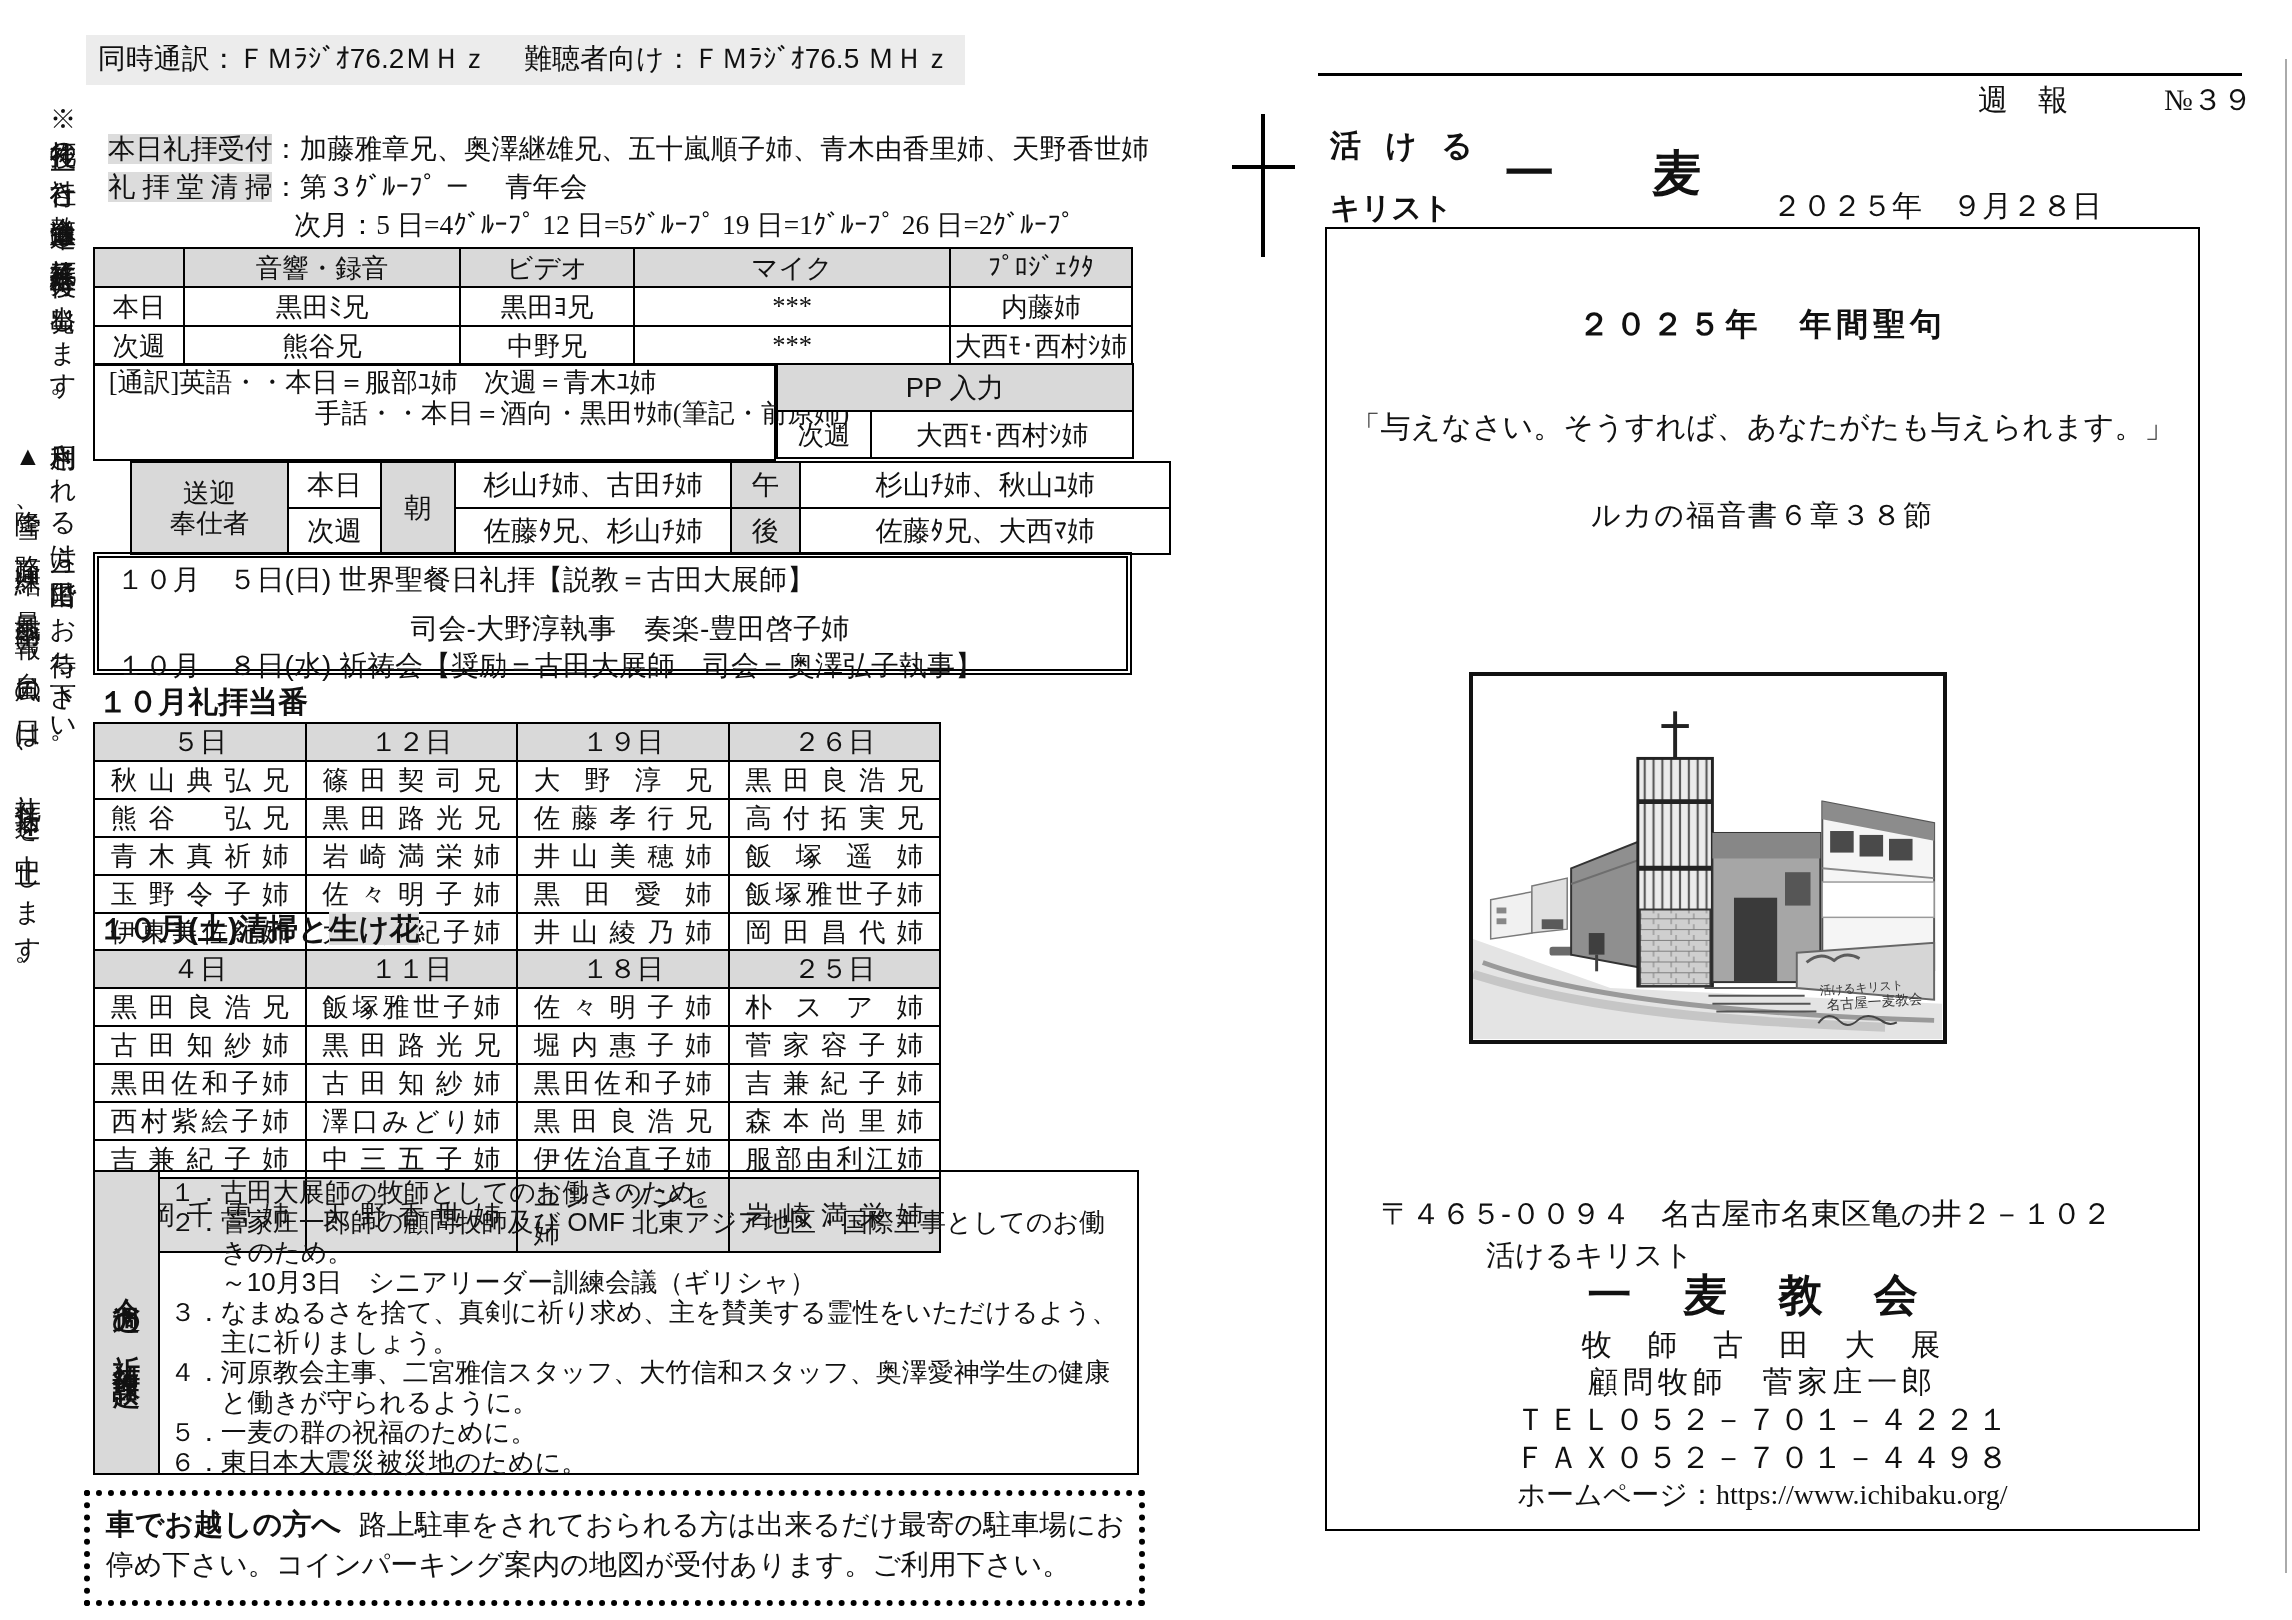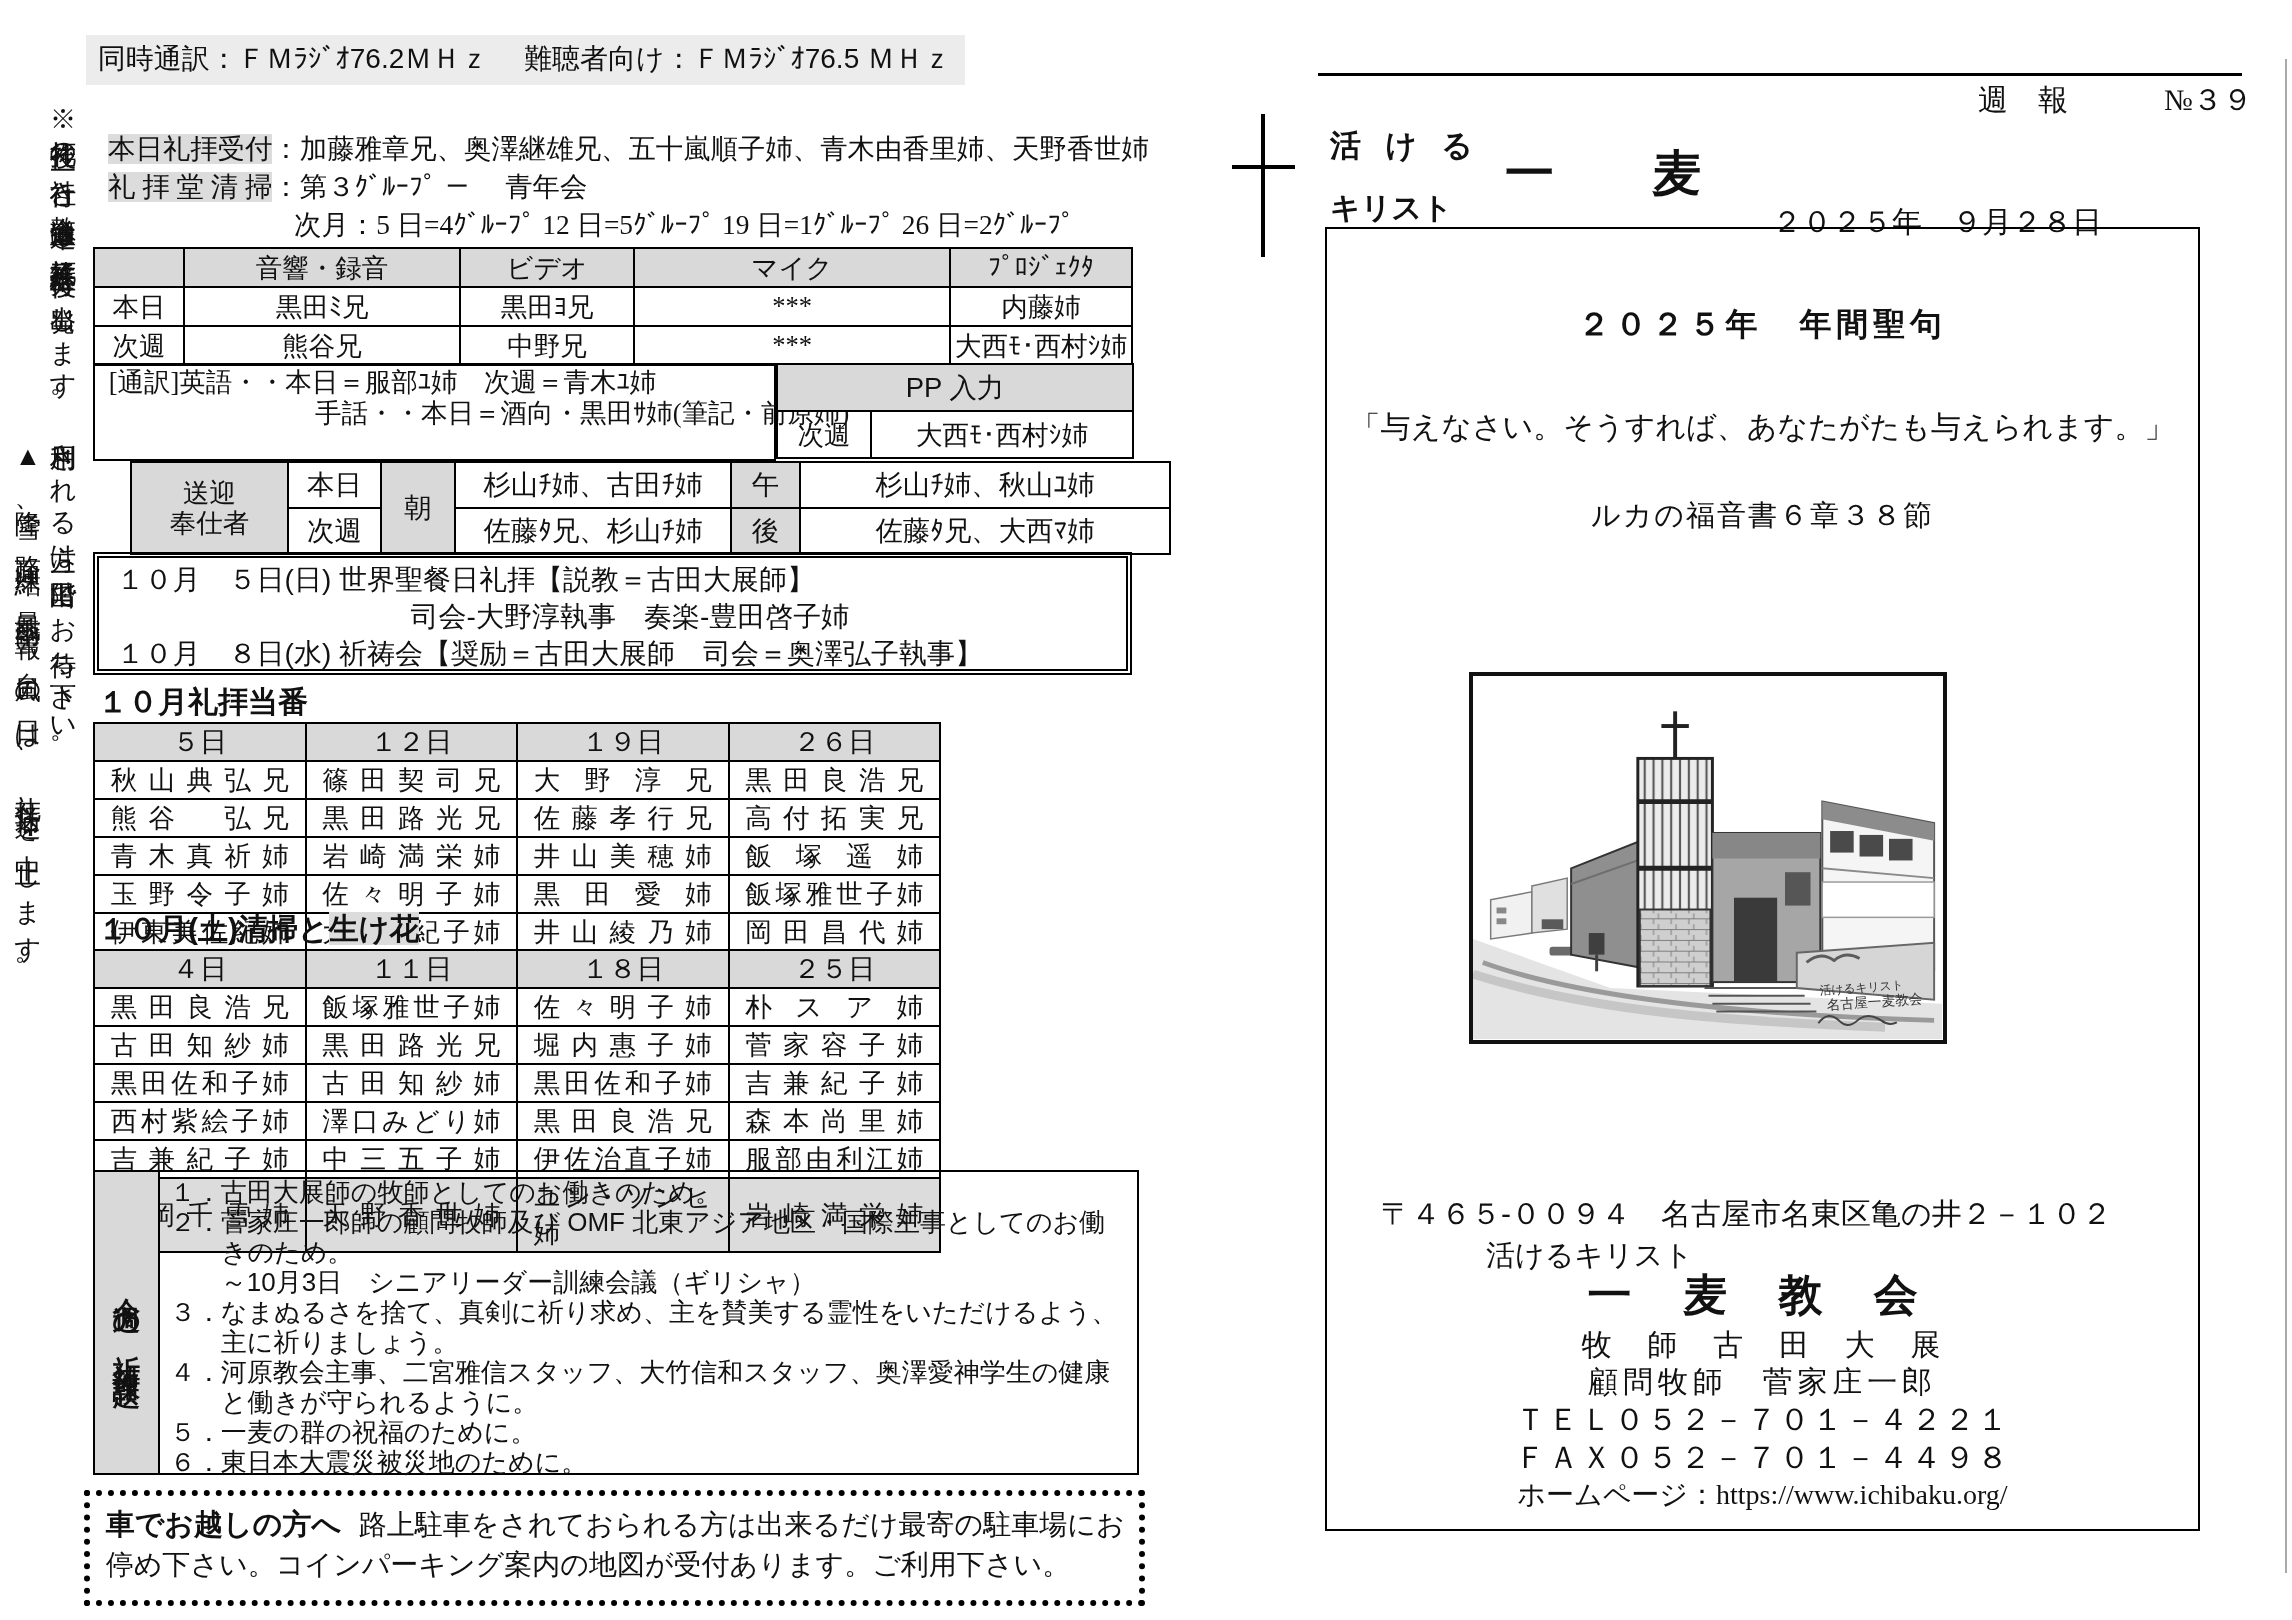--- a/index.html
+++ b/index.html
@@ -165,21 +165,21 @@
       <td>次週</td>
       <td>佐藤ﾀ兄、杉山ﾁ姉</td>
       <td class="gray">後</td>
       <td>佐藤ﾀ兄、大西ﾏ姉</td>
     </tr>
   </tbody>
     </table>
 
   <div class="events sans">
     <div>１０月　５日(日) 世界聖餐日礼拝【説教＝古田大展師】</div>
-    <div style="margin-left:294px;">司会-大野淳執事　奏楽-豊田啓子姉</div>
+    <div style="margin-left:294px;margin-top:12px;">司会-大野淳執事　奏楽-豊田啓子姉</div>
     <div>１０月　８日(水) 祈祷会【奨励＝古田大展師　司会＝奥澤弘子執事】</div>
   </div>
 
   <div class="sec-title b sans" style="left:98px;top:682px;">１０月礼拝当番</div>
   <table class="roster serif" style="left:93px;top:722px;">
     <tbody>
         <tr class="hd">
       <td>５日</td>
       <td>１２日</td>
       <td>１９日</td>
@@ -310,21 +310,21 @@
   <div class="abs serif" style="left:2164px;top:80px;font-size:30px;">№３９</div>
 
   <div>
     <div class="rline" style="left:1261px;top:114px;width:3.9px;height:143px;"></div>
     <div class="rline" style="left:1232px;top:165px;width:63px;height:3.9px;"></div>
   </div>
 
   <div class="abs b sans" style="left:1330px;top:125px;font-size:31px;letter-spacing:7.8px;">活 け る</div>
   <div class="abs b sans" style="left:1505px;top:141px;font-size:49px;">一　　麦</div>
   <div class="abs b sans" style="left:1330px;top:188px;font-size:30px;">キリスト</div>
-  <div class="abs sans" style="left:1772px;top:186px;font-size:30px;margin-top:16px;">２０２５年　９月２８日</div>
+  <div class="abs sans" style="left:1772px;top:186px;font-size:30px;">２０２５年　９月２８日</div>
 
   <div class="rbox">
     <div class="c b sans" style="top:74px;font-size:32px;letter-spacing:4.9px;">２０２５年　年間聖句</div>
     <div class="c sans" style="top:178px;font-size:30px;">「与えなさい。そうすれば、あなたがたも与えられます。」</div>
     <div class="c sans" style="top:267px;font-size:29px;letter-spacing:2px;">ルカの福音書６章３８節</div>
 
     <div class="illus">
       <svg viewBox="0 0 478 370" width="469" height="363" xmlns="http://www.w3.org/2000/svg">
         <defs>
           <pattern id="twr" width="9" height="12" patternUnits="userSpaceOnUse">

